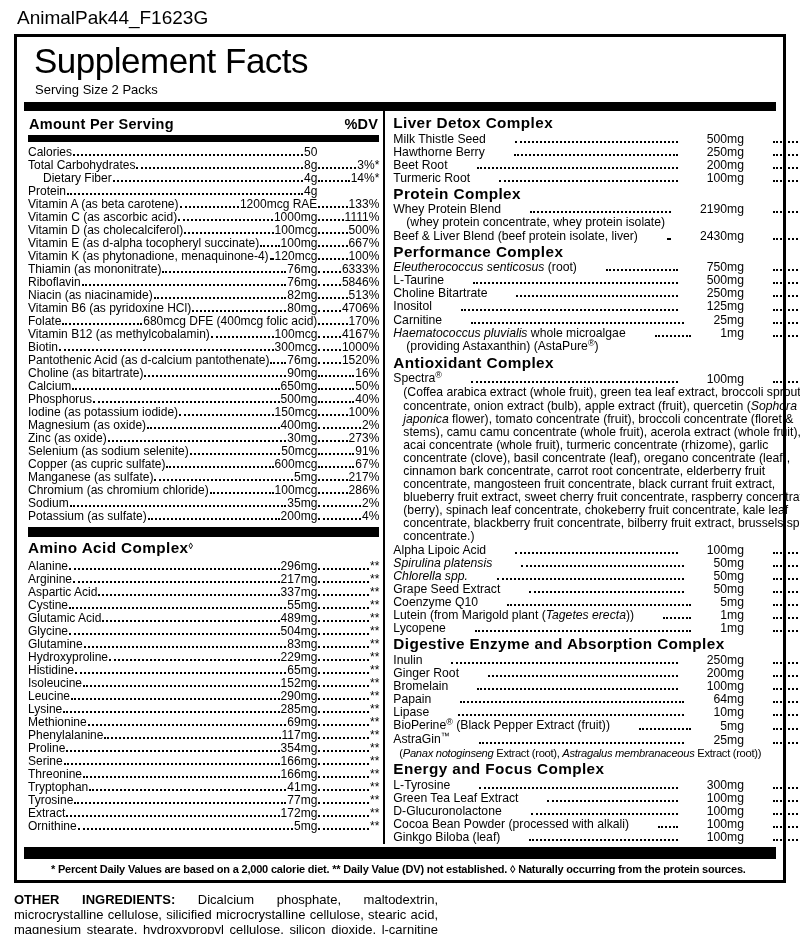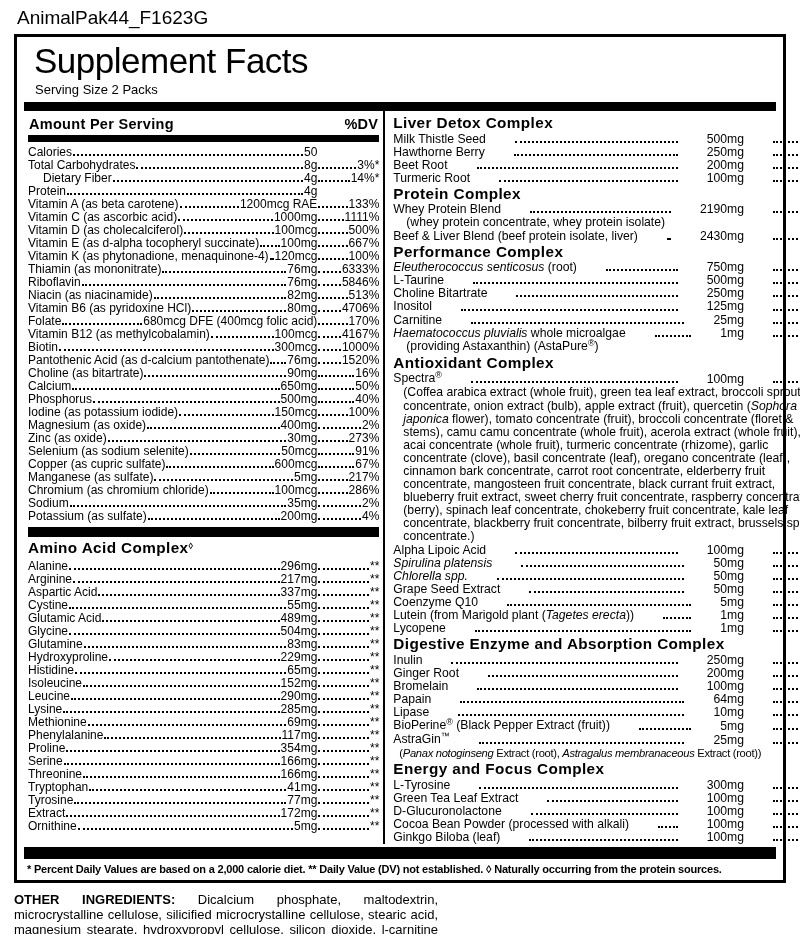--- a/index.html
+++ b/index.html
@@ -22,21 +22,21 @@
   .dots{flex:1;border-bottom:2px dotted #000;margin:0 1px 3px 1px;min-width:4px;}
   .z{display:flex;align-items:flex-end;width:62px;flex-shrink:0;}
   .col-right .z{width:56px;}
   .ind{padding-left:15px;}
   .sub{font-size:12.2px;line-height:13.1px;padding-left:13px;}
   .para{padding-left:10px;padding-right:2px;}
   .tight{font-size:11.2px;letter-spacing:-.3px;white-space:nowrap;overflow:hidden;padding-left:6px;}
   .sec-h{font-weight:bold;font-size:15.3px;letter-spacing:.4px;line-height:16.5px;padding:1px 0;}
   .bar-amino{height:10px;margin:4px 0 2px 0;}
   .bar-bottom{height:12px;margin-top:3px;}
-  .footnote{font-weight:bold;font-size:11px;letter-spacing:-.2px;white-space:nowrap;overflow:hidden;padding:4px 1px 1px 3px;}
+  .footnote{font-weight:bold;font-size:11px;letter-spacing:-.2px;white-space:nowrap;overflow:hidden;padding:4px 1px 1px 3px;margin-left:24px;}
   .other{margin:10px 0 0 14px;width:424px;font-size:13px;line-height:14.8px;text-align:justify;}
   sup{font-size:9px;vertical-align:baseline;position:relative;top:-4px;}
   i{font-family:"Liberation Sans",sans-serif;}
 </style>
 </head>
 <body>
 
 <div class="doc-id">AnimalPak44_F1623G</div>
 
 <div class="label-box">

